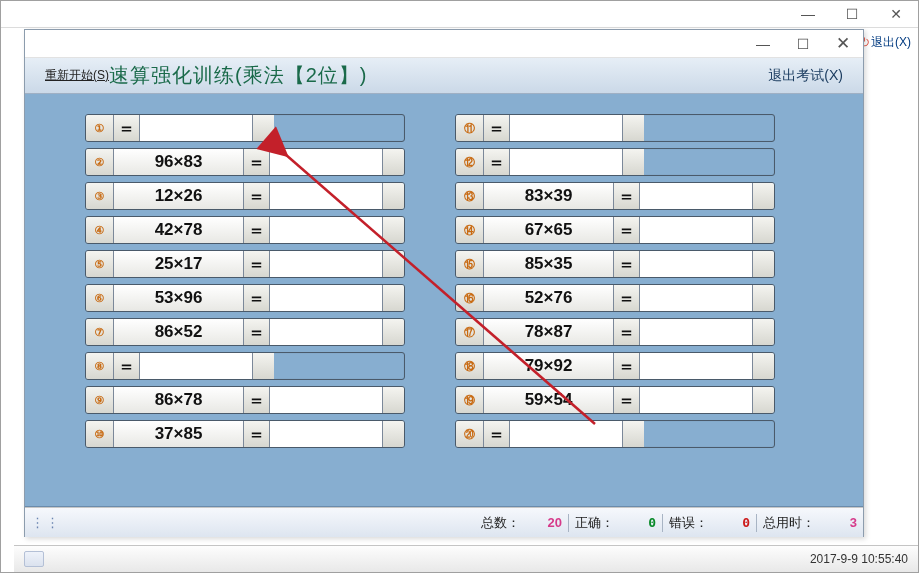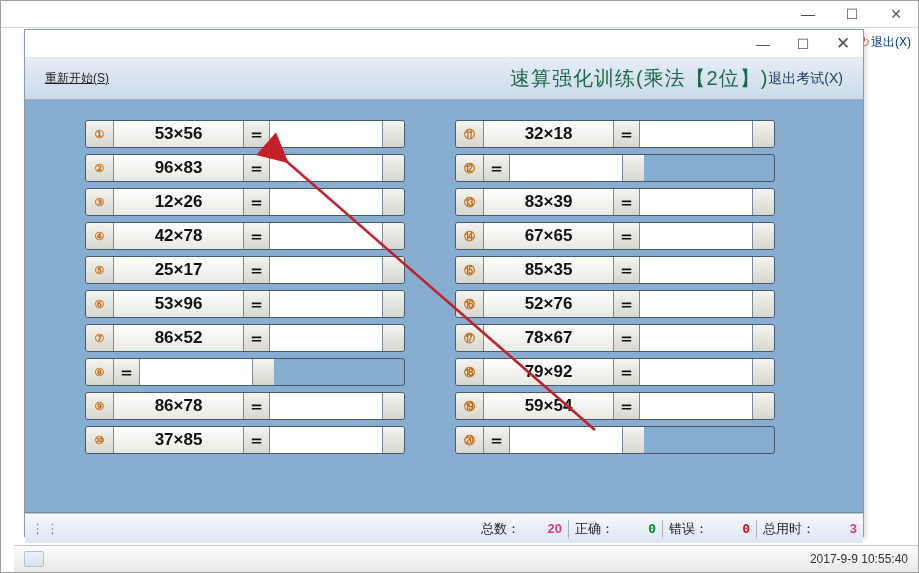--- a/index.html
+++ b/index.html
@@ -8,23 +8,23 @@
   .outer-titlebar { height:27px; background:#fff; border-bottom:1px solid #dcdcdc; display:flex; justify-content:flex-end; align-items:center; }
   .outer-titlebar .wc { width:44px; height:27px; display:flex; align-items:center; justify-content:center; font-size:14px; color:#555; }
   .exit-outer { position:absolute; top:33px; right:7px; color:#003a80; font-size:12px; display:flex; align-items:center; gap:2px; }
   .exit-outer .icon { color:#d43; font-size:11px; }
 
   .inner-frame { position:absolute; left:23px; top:28px; width:840px; height:508px; border:1px solid #8c9cad; background:#fff; box-shadow:2px 2px 5px rgba(0,0,0,.15); }
   .inner-titlebar { height:28px; background:#fff; border-bottom:1px solid #e2e2e2; display:flex; justify-content:flex-end; align-items:center; }
   .inner-titlebar .wc { width:40px; height:28px; display:flex; align-items:center; justify-content:center; font-size:14px; color:#555; }
   .inner-titlebar .wc.close { font-size:17px; }
 
-  .header-bar { height:42px; background:linear-gradient(#e6eef6,#cbd9e8); border-bottom:1px solid #9fb0c4; display:flex; align-items:center; padding:0 20px; }
+  .header-bar { height:36px; background:linear-gradient(#e6eef6,#cbd9e8); border-bottom:1px solid #9fb0c4; display:flex; align-items:center; padding:0 20px; }
   .restart { font-size:12px; color:#222; text-decoration:underline; }
-  .app-title { flex:1; text-align:right; font-size:20px; color:#1a6a4a; font-weight:500; letter-spacing:1px; }
+  .app-title { flex:1; text-align:left; font-size:20px; color:#1a6a4a; font-weight:500; letter-spacing:1px; }
   .exit-exam { font-size:14px; color:#1b3c60; }
 
   .work-area { background:#87aed0; height:413px; border-bottom:1px solid #6a8bab; padding:20px 60px; position:relative; }
   .columns { display:flex; gap:50px; }
   .col { display:flex; flex-direction:column; gap:6px; }
   .prob-row { display:flex; align-items:stretch; height:28px; border:1px solid #4a5a6a; border-radius:3px; overflow:hidden; box-shadow:inset 0 0 1px rgba(0,0,0,.2); }
   .num-cell { width:28px; background:linear-gradient(#f4f4f0,#d7d7d0); display:flex; align-items:center; justify-content:center; border-right:1px solid #7b8899; }
   .circled { font-size:11px; color:#c86a12; font-weight:bold; }
   .expr-cell { width:130px; background:linear-gradient(#ffffff,#e8e8e4); border-right:1px solid #7b8899; display:flex; align-items:center; justify-content:center; font-size:17px; font-weight:bold; color:#111; }
   .eq-cell { width:26px; background:linear-gradient(#f4f4f0,#d7d7d0); border-right:1px solid #7b8899; display:flex; align-items:center; justify-content:center; font-size:17px; color:#111; font-weight:bold; }
@@ -76,21 +76,20 @@
       <span class="exit-exam">退出考试(X)</span>
     </div>
 
     <div class="work-area">
       <div class="columns">
         <div class="col" id="col-left">
             <div class="prob-row">
               <div class="num-cell">
                 <span class="circled">①</span>
               </div>
-              <div class="expr-cell">53×56</div>
               <div class="eq-cell">＝</div>
               <div class="ans-cell"><input type="text" style=""></div>
               <div class="end-cell"></div>
             </div>
             <div class="prob-row">
               <div class="num-cell">
                 <span class="circled">②</span>
               </div>
               <div class="expr-cell">96×83</div>
               <div class="eq-cell">＝</div>
@@ -167,21 +166,20 @@
               <div class="eq-cell">＝</div>
               <div class="ans-cell"><input type="text" style=""></div>
               <div class="end-cell"></div>
             </div>
           </div>
         <div class="col" id="col-right">
             <div class="prob-row">
               <div class="num-cell">
                 <span class="circled">⑪</span>
               </div>
-              <div class="expr-cell">32×18</div>
               <div class="eq-cell">＝</div>
               <div class="ans-cell"><input type="text" style=""></div>
               <div class="end-cell"></div>
             </div>
             <div class="prob-row">
               <div class="num-cell">
                 <span class="circled">⑫</span>
               </div>
               <div class="eq-cell">＝</div>
               <div class="ans-cell"><input type="text" style=""></div>
@@ -220,21 +218,21 @@
               </div>
               <div class="expr-cell">52×76</div>
               <div class="eq-cell">＝</div>
               <div class="ans-cell"><input type="text" style=""></div>
               <div class="end-cell"></div>
             </div>
             <div class="prob-row">
               <div class="num-cell">
                 <span class="circled">⑰</span>
               </div>
-              <div class="expr-cell">78×67</div>
+              <div class="expr-cell">78×87</div>
               <div class="eq-cell">＝</div>
               <div class="ans-cell"><input type="text" style=""></div>
               <div class="end-cell"></div>
             </div>
             <div class="prob-row">
               <div class="num-cell">
                 <span class="circled">⑱</span>
               </div>
               <div class="expr-cell">79×92</div>
               <div class="eq-cell">＝</div>

